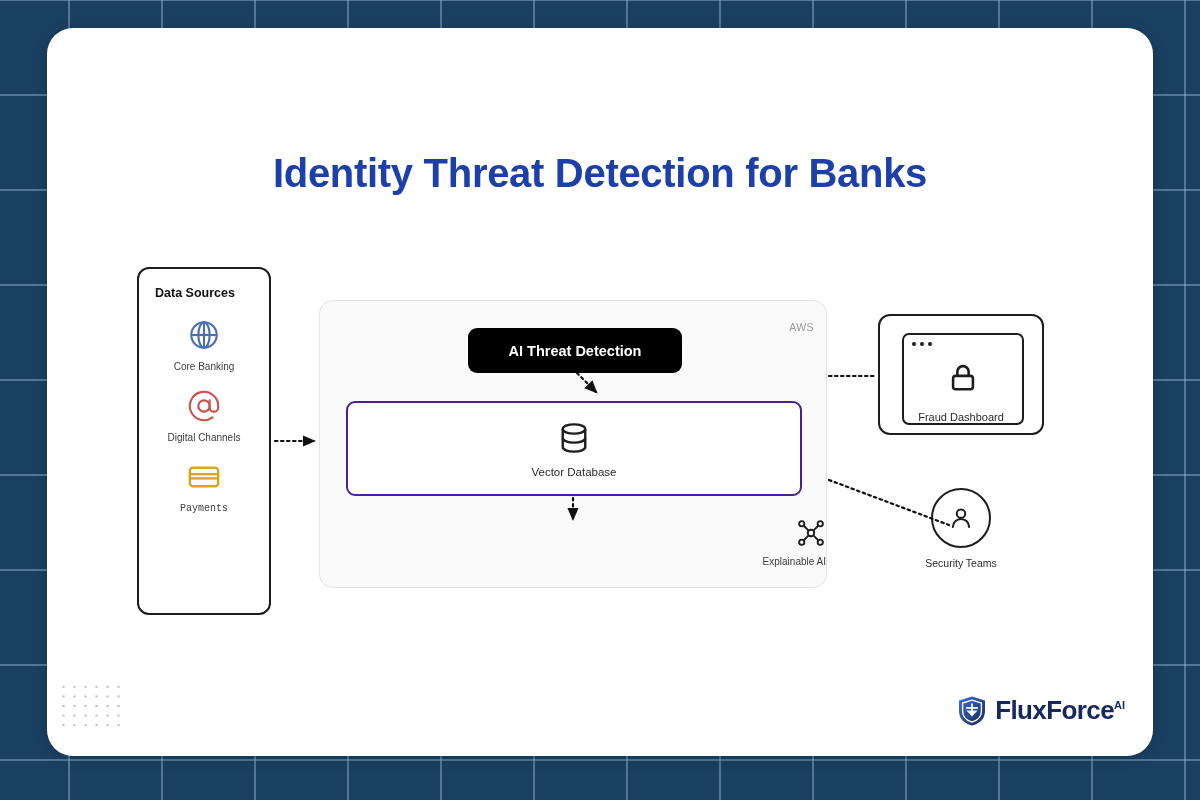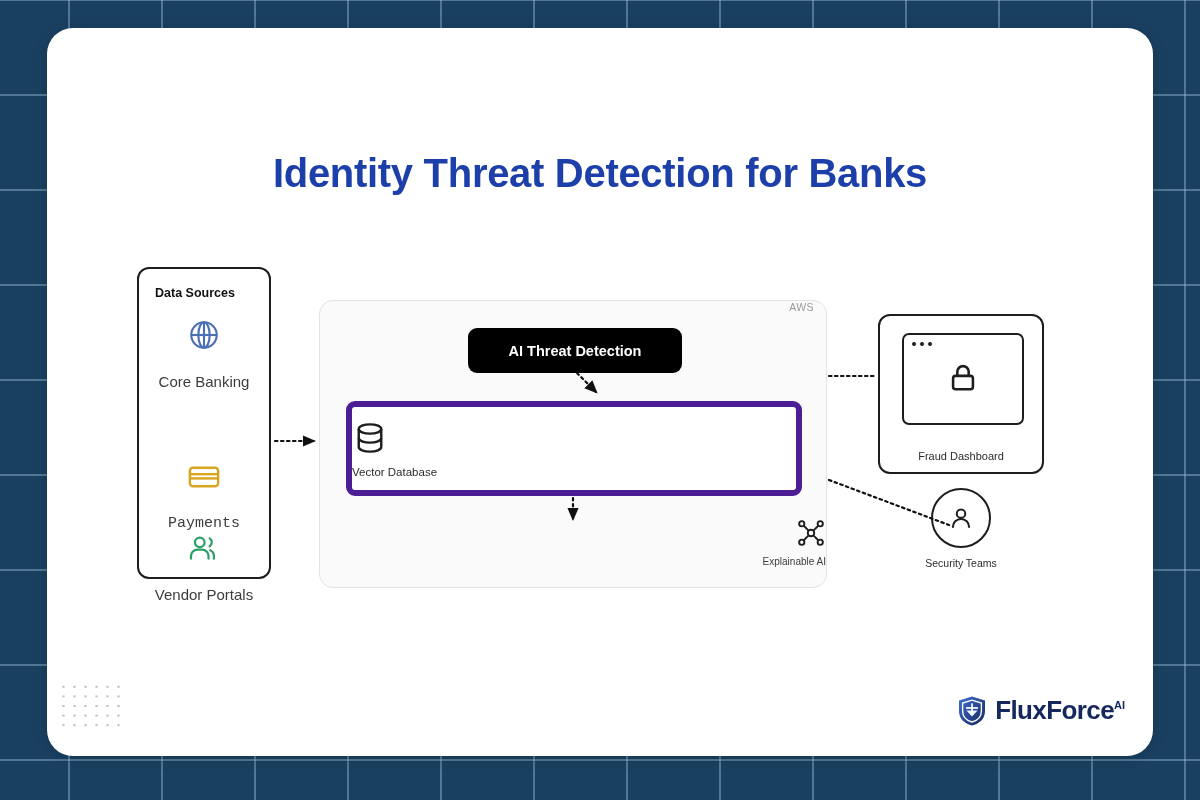--- a/index.html
+++ b/index.html
@@ -47,90 +47,90 @@
     background-image: radial-gradient(#b9b9b9 1.1px, transparent 1.2px);
     background-size: 11px 9.6px;
     background-position: 2px 2px;
     opacity: 0.95;
   }
 
   
   #data-sources {
     position: absolute;
     left: 90px; top: 239px;
-    width: 134px; height: 312px;
+    width: 134px; height: 348px;
     border: 2px solid #1d1d1f;
     border-radius: 12px;
     background: #fff;
   }
   #data-sources .panel-title {
     font-size: 12.5px; font-weight: bold; color: #111;
     margin: 17px 0 0 16px;
   }
   .ds-item {
     position: absolute; left: 0; right: 0;
     text-align: center;
   }
   .ds-item .ds-icon { height: 40px; display:flex; align-items:center; justify-content:center;}
   .ds-item .ds-label {
-    font-size: 15px; color: #3c3c3c; margin-top: 18px;
+    font-size: 10px; color: #3c3c3c; margin-top: 6px;
   }
   #ds-0 { top: 46px; }
   #ds-1 { top: 117px; }
   #ds-2 { top: 188px; font-family: Liberation Mono, monospace; }
   #ds-3 { top: 259px; }
 
   
   #aws-container {
     position: absolute;
     left: 272px; top: 272px;
     width: 508px; height: 288px;
     background: #fafafa;
     border: 1px solid #e3e3e3;
     border-radius: 14px;
   }
   #aws-label {
-    position: absolute; right: 12px; top: 0;
+    position: absolute; right: 12px; top: 20px;
     font-size: 10.5px; color: #9a9a9a; letter-spacing: 0.4px;
   }
   #ai-threat-pill {
     position: absolute;
     left: 148px; top: 27px;
     width: 214px; height: 45px;
     background: #000; border-radius: 9px;
     color: #fff; font-size: 14.5px; font-weight: bold;
     display: flex; align-items: center; justify-content: center; text-align: center;
   }
   #vector-db-box {
     position: absolute;
     left: 26px; top: 100px;
     width: 456px; height: 95px;
     background: #fff;
-    border: 6px solid #4c1d95;
+    border: 2px solid #4c1d95;
     border-radius: 9px;
     display: flex; flex-direction: column;
-    justify-content: center;
+    align-items: center; justify-content: center;
   }
   #vector-db-box .vdb-label {
     font-size: 11.5px; color: #2b2b2b; margin-top: 6px; font-weight: 500;
   }
   #explainable-ai {
     position: absolute;
     left: 0; right: 0; top: 217px;
     text-align: right;
   }
   #explainable-ai .xai-label {
     font-size: 10px; color: #3c3c3c; margin-top: 4px;
   }
 
   
   #fraud-dashboard {
     position: absolute;
     left: 831px; top: 286px;
-    width: 166px; height: 160px;
+    width: 166px; height: 121px;
     border: 2px solid #1d1d1f;
     border-radius: 12px;
     background: #fff;
   }
   #fd-window {
     position: absolute;
     left: 22px; top: 17px;
     width: 122px; height: 92px;
     border: 2px solid #1d1d1f;
     border-radius: 7px;
@@ -195,43 +195,41 @@
         <svg width="34" height="34" viewBox="0 0 24 24" fill="none" stroke="#4a6fb5" stroke-width="1.5">
           <circle cx="12" cy="12" r="9"></circle>
           <line x1="3" y1="12" x2="21" y2="12"></line>
           <ellipse cx="12" cy="12" rx="4" ry="9"></ellipse>
           <line x1="12" y1="3" x2="12" y2="21"></line>
         </svg>
       </div>
       <div class="ds-label">Core Banking</div>
     </div>
 
+    <div class="ds-item" id="ds-1">
+      <div class="ds-icon">
+        <svg width="34" height="34" viewBox="0 0 24 24" fill="none" stroke="#c9524a" stroke-width="1.5" stroke-linecap="round">
+          <circle cx="12" cy="12" r="4"></circle>
+          <path d="M16 8v5a3 3 0 0 0 6 0v-1a10 10 0 1 0-4 8"></path>
+        </svg>
+      </div>
+      <div class="ds-label">Digital Channels</div>
+    </div>
 
     <div class="ds-item" id="ds-2">
       <div class="ds-icon">
         <svg width="34" height="34" viewBox="0 0 24 24" fill="none" stroke="#d9a520" stroke-width="1.7">
           <rect x="2" y="5.5" width="20" height="13" rx="2.2"></rect>
           <line x1="2" y1="10" x2="22" y2="10"></line>
           <line x1="2" y1="13" x2="22" y2="13"></line>
         </svg>
       </div>
       <div class="ds-label">Payments</div>
     </div>
 
-    <div class="ds-item" id="ds-3">
-      <div class="ds-icon">
-        <svg width="34" height="34" viewBox="0 0 24 24" fill="none" stroke="#2e9e6b" stroke-width="1.6" stroke-linecap="round">
-          <circle cx="9" cy="8" r="3.4"></circle>
-          <path d="M2.8 19.5v-1.8a4.5 4.5 0 0 1 4.5-4.5h3.4a4.5 4.5 0 0 1 4.5 4.5v1.8"></path>
-          <path d="M16 5.2a3.4 3.4 0 0 1 0 5.6"></path>
-          <path d="M19 19.5v-1.8a4.5 4.5 0 0 0-2.6-4.1"></path>
-        </svg>
-      </div>
-      <div class="ds-label">Vendor Portals</div>
-    </div>
   </div>
 
   <div id="aws-container">
     <div id="aws-label">AWS</div>
 
     <div id="ai-threat-pill">AI Threat Detection</div>
 
     <div id="vector-db-box">
       <div>
         <svg width="36" height="36" viewBox="0 0 24 24" fill="none" stroke="#1d1d1f" stroke-width="1.6">

